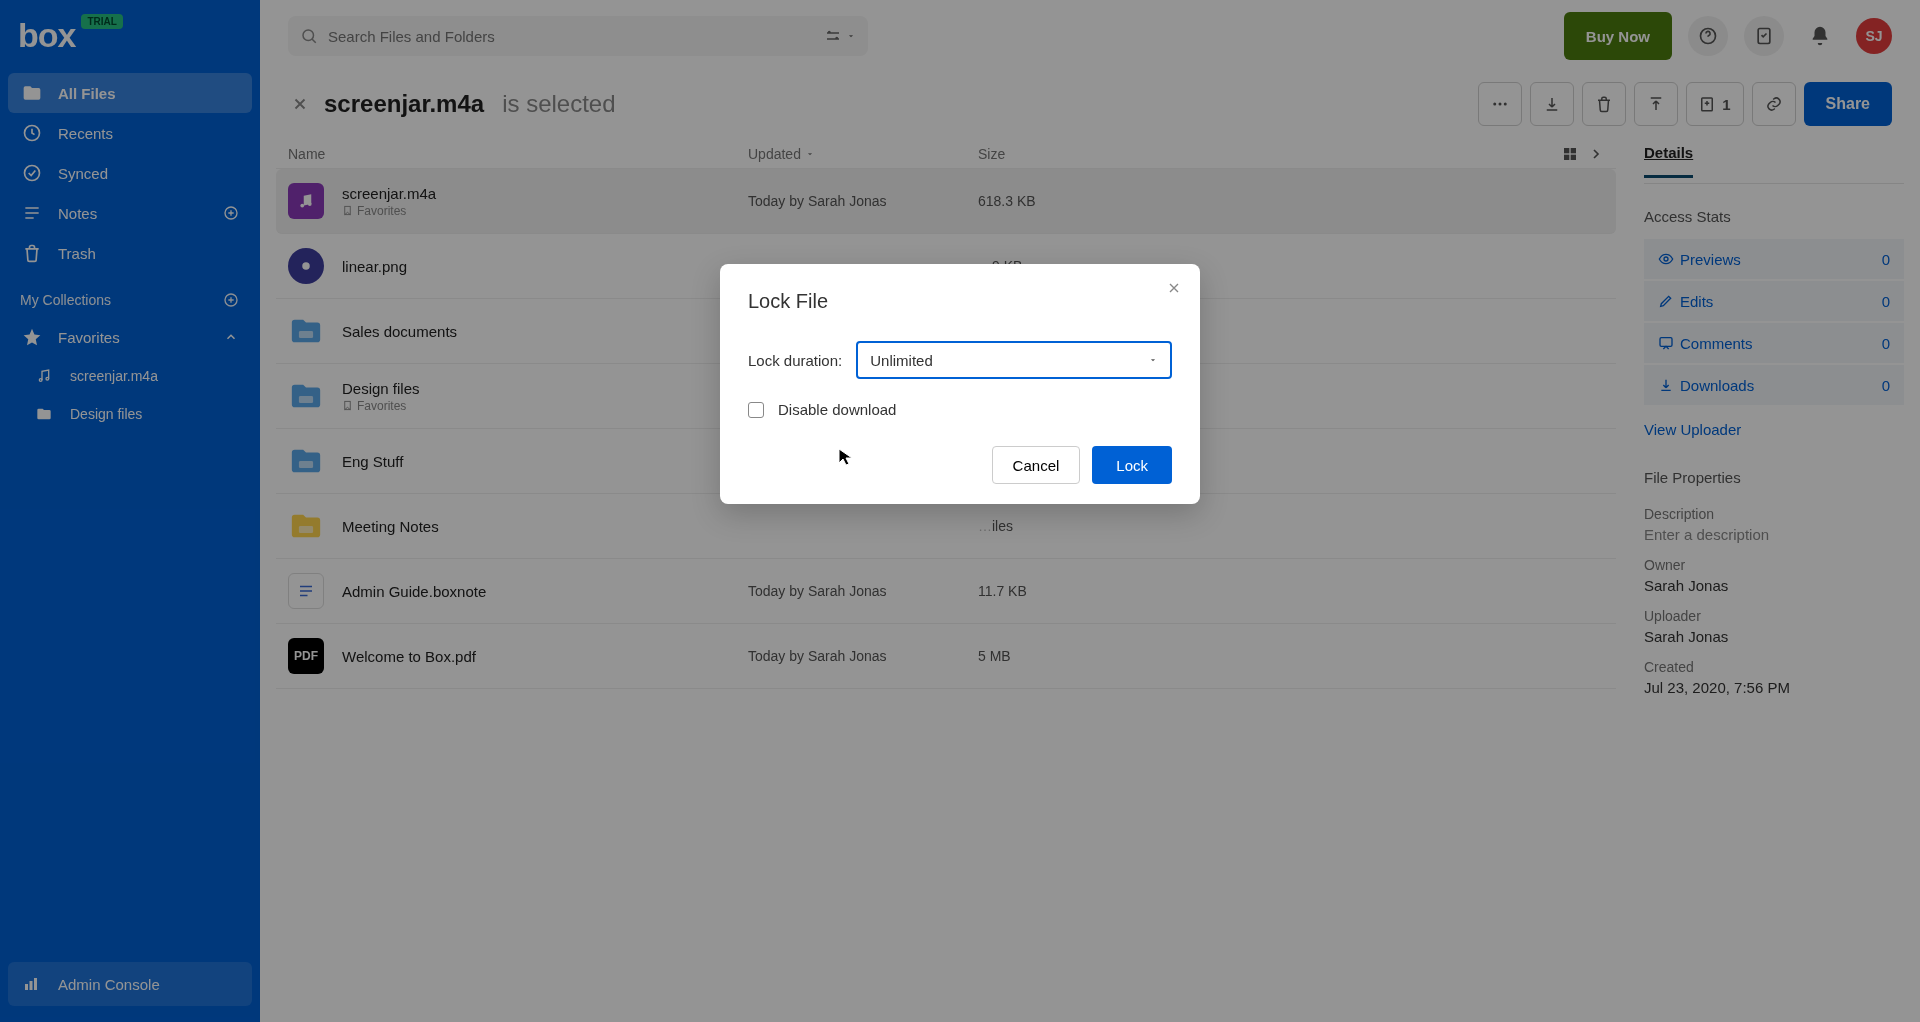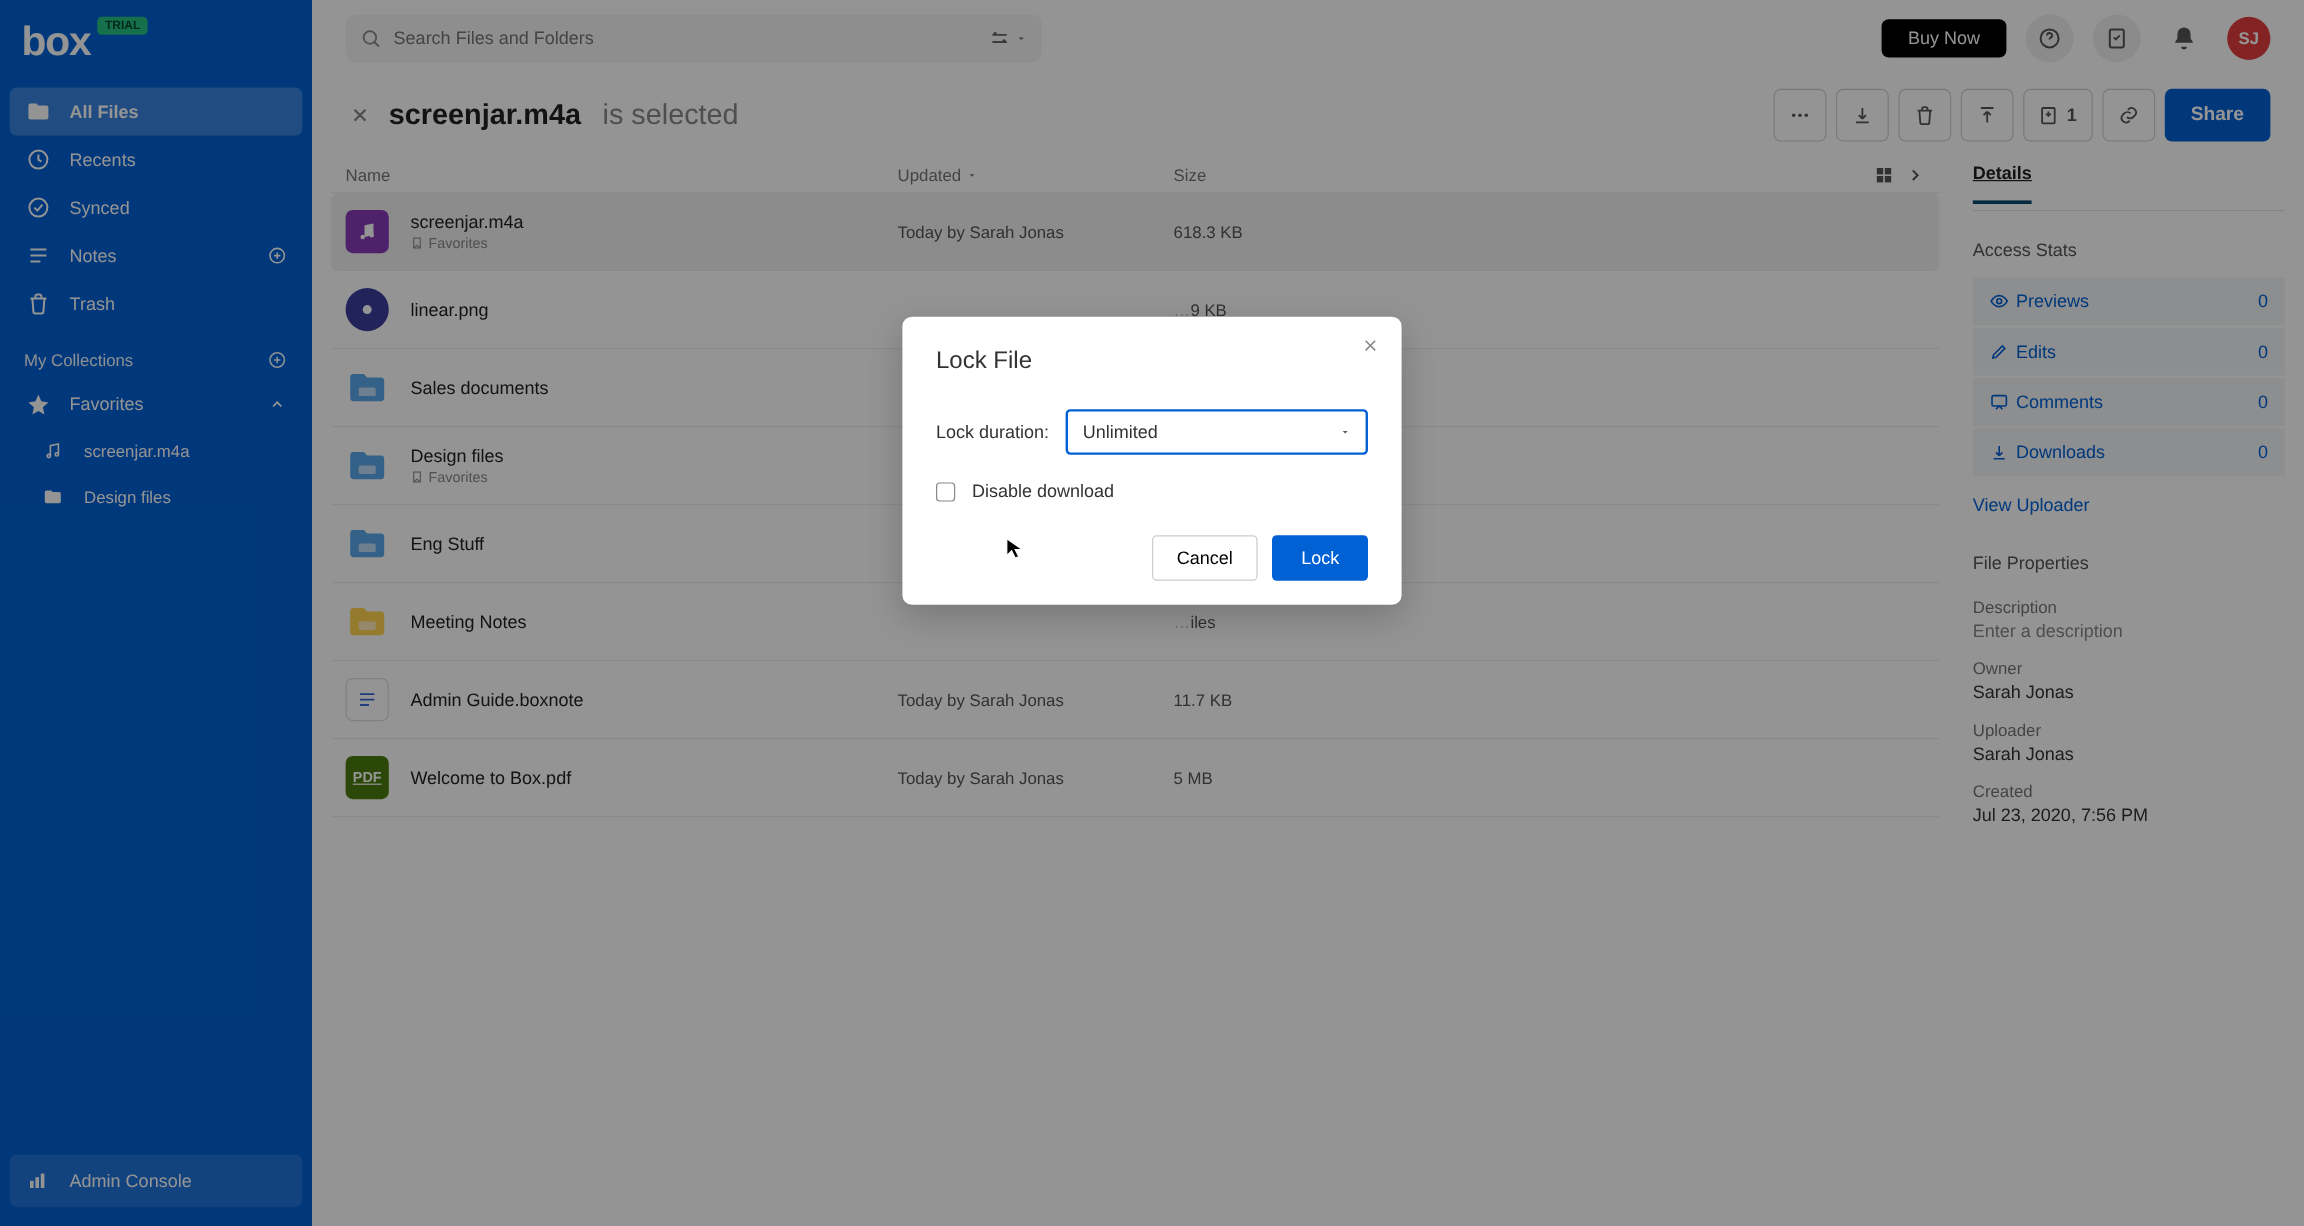--- a/index.html
+++ b/index.html
@@ -22,21 +22,21 @@
 .admin-console { margin-top:auto; background: rgba(255,255,255,0.12); border-radius:6px; display:flex;align-items:center; height:44px; padding: 0 14px; font-size:15px; cursor:pointer; margin-bottom:4px;}
 .admin-console .icon { width:22px;margin-right:14px;display:inline-flex; }
 
 
 .main { flex:1; display:flex; flex-direction:column; }
 .topbar { display:flex; align-items:center; padding: 12px 28px 12px 28px; gap: 16px; }
 .searchbox { flex: 0 0 580px; height: 40px; background:#f4f4f4; border-radius:8px; display:flex; align-items:center; padding: 0 12px; gap:10px; color:#666; }
 .searchbox input { border:none; background:transparent; flex:1; font-size:15px; outline:none; }
 .search-settings { margin-left:auto; display:flex; align-items:center; gap:4px; color:#666; }
 .top-spacer { flex:1; }
-.buy-btn { background:#000000; color:#fff; border:none; height:32px; padding:0 22px; border-radius:6px; font-size:15px; font-weight:400; cursor:pointer; }
+.buy-btn { background:#4d7c0f; color:#fff; border:none; height:48px; padding:0 22px; border-radius:6px; font-size:15px; font-weight:700; cursor:pointer; }
 .top-icon { width:40px;height:40px; border-radius:50%; background:#f0f0f0; display:flex;align-items:center;justify-content:center; color:#666; cursor:pointer;}
 .top-icon.bell { background:transparent; }
 .avatar { width:36px;height:36px;border-radius:50%; background:#e33d3d; color:#ffffff; font-weight:700; font-size:14px; display:flex;align-items:center;justify-content:center; cursor:pointer;}
 
 .selection-bar { display:flex; align-items:center; padding: 10px 28px 14px 28px; gap:12px; }
 .close-sel { width:24px;height:24px; color:#888; cursor:pointer; display:flex;align-items:center;justify-content:center; }
 .sel-title { font-size:24px; font-weight:700; color:#222; }
 .sel-suffix { font-size:24px; font-weight:400; color:#888; margin-left:6px; }
 .action-btns { margin-left:auto; display:flex; gap:8px; }
 .icon-btn { width:44px; height:44px; border:1px solid #d0d0d0; border-radius:6px; background:#fff; display:flex;align-items:center;justify-content:center; color:#555; cursor:pointer; font-size:15px;}
@@ -51,21 +51,21 @@
 .col-size { flex: 0 0 160px; }
 .col-view { margin-left:auto; display:flex; gap:10px; color:#555;}
 .file-row { display:flex; align-items:center; padding: 14px 12px; border-bottom:1px solid #eee; }
 .file-row.selected { background:#f1f1f1; border-radius:6px; }
 .file-icon { width:36px;height:36px; border-radius:6px; display:flex;align-items:center;justify-content:center; margin-right:18px; color:#fff; font-size:12px; font-weight:700;}
 .fi-audio { background:#8a3ab9; }
 .fi-img { background:#3d3d9e; border-radius:50%; }
 .fi-folder { background:transparent; }
 .fi-folder svg { width:34px;height:34px; }
 .fi-note { background:#fff; border:1px solid #ddd; color:#3a6ad4; }
-.fi-pdf { background:#4d7c0f;text-decoration:underline; }
+.fi-pdf { background:#000000; }
 .file-name { font-size:15px; color:#222; font-weight:500; }
 .fav-tag { font-size:12px; color:#888; margin-top:2px; display:flex; align-items:center; gap:4px;}
 .file-updated { flex:0 0 230px; font-size:14px; color:#555; }
 .file-size { flex:0 0 160px; font-size:14px; color:#555; }
 .name-cell { flex:0 0 460px; display:flex; align-items:center; }
 
 
 .details { width:260px; padding-top:4px; }
 .details-tab { font-size:15px; font-weight:600; color:#222; padding-bottom:14px; border-bottom:3px solid #0c4a6e; display:inline-block; margin-bottom:6px;text-decoration:underline;}
 .details-hr { height:1px; background:#e6e6e6; margin-bottom:24px; margin-top:-1px;}
@@ -73,21 +73,21 @@
 .stat-row { display:flex; align-items:center; background:#f1f4f9; color:#0061d5; height:40px; padding:0 14px; margin-bottom:2px; font-size:15px; cursor:pointer;}
 .stat-row .si { width:22px; display:inline-flex; }
 .stat-row .count { margin-left:auto; }
 .view-details { color:#0061d5; font-size:15px; margin-top:14px; display:inline-block; cursor:pointer;}
 .props-title { font-size:15px; color:#555; margin-top:30px; margin-bottom:20px; }
 .prop-label { font-size:14px; color:#767676; margin-top:14px; }
 .prop-val { font-size:15px; color:#333; margin-top:4px; }
 
 
 .overlay { position:absolute; inset:0; background:rgba(0,0,0,0.42); display:flex; align-items:flex-start; justify-content:center; }
-.modal { background:#fff; width:416px; margin-top:264px; border-radius:8px; padding:26px 28px 20px 28px; box-shadow:0 10px 30px rgba(0,0,0,.2); position:relative;}
+.modal { background:#fff; width:480px; margin-top:264px; border-radius:8px; padding:26px 28px 20px 28px; box-shadow:0 10px 30px rgba(0,0,0,.2); position:relative;}
 .modal-close { position:absolute; top:14px; right:16px; color:#888; cursor:pointer; width:20px;height:20px; display:flex;align-items:center;justify-content:center;}
 .modal-title { font-size:20px; color:#333; margin-bottom:28px; }
 .form-row { display:flex; align-items:center; gap:14px; margin-bottom:22px; }
 .form-label { font-size:15px; color:#333; }
 .select { flex:1; height:38px; border:2px solid #0061d5; border-radius:4px; display:flex; align-items:center; padding:0 12px; font-size:15px; color:#333; cursor:pointer; justify-content:space-between;}
 .check-row { display:flex; align-items:center; gap:14px; margin-bottom:28px; }
 .checkbox { width:16px;height:16px; border:1.5px solid #888; border-radius:3px; cursor:pointer;}
 .modal-actions { display:flex; justify-content:flex-end; gap:12px; }
 .btn-cancel { height:38px; padding:0 20px; border:1px solid #ccc; background:#fff; border-radius:4px; font-size:15px; cursor:pointer; }
 .btn-primary { height:38px; padding:0 24px; border:none; background:#0061d5; color:#fff; border-radius:4px; font-size:15px; font-weight:500; cursor:pointer; }

